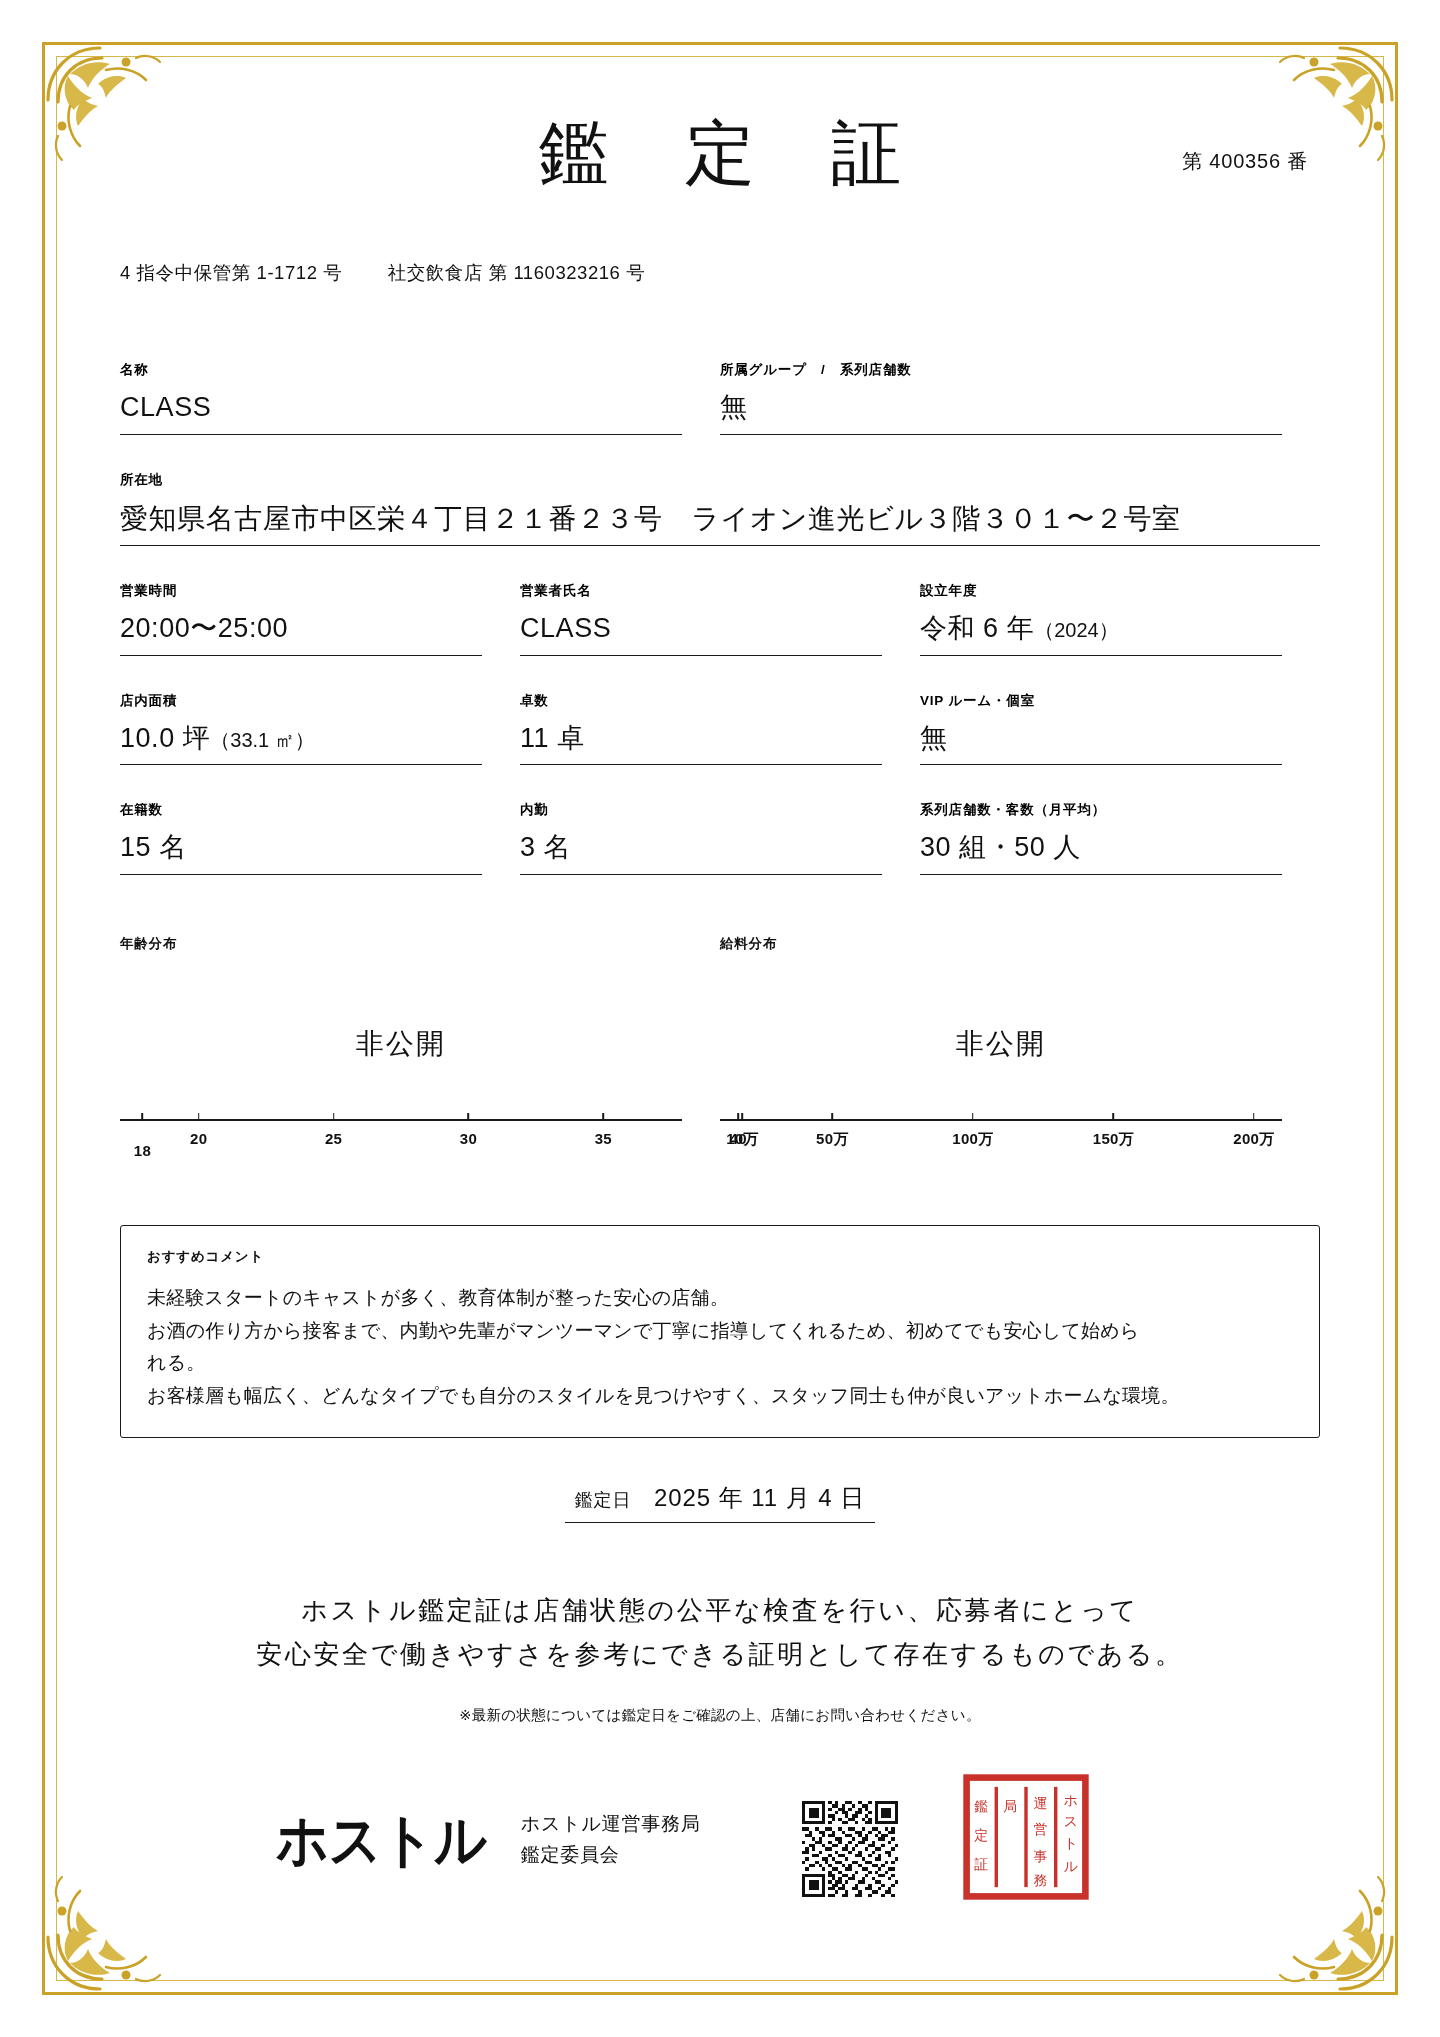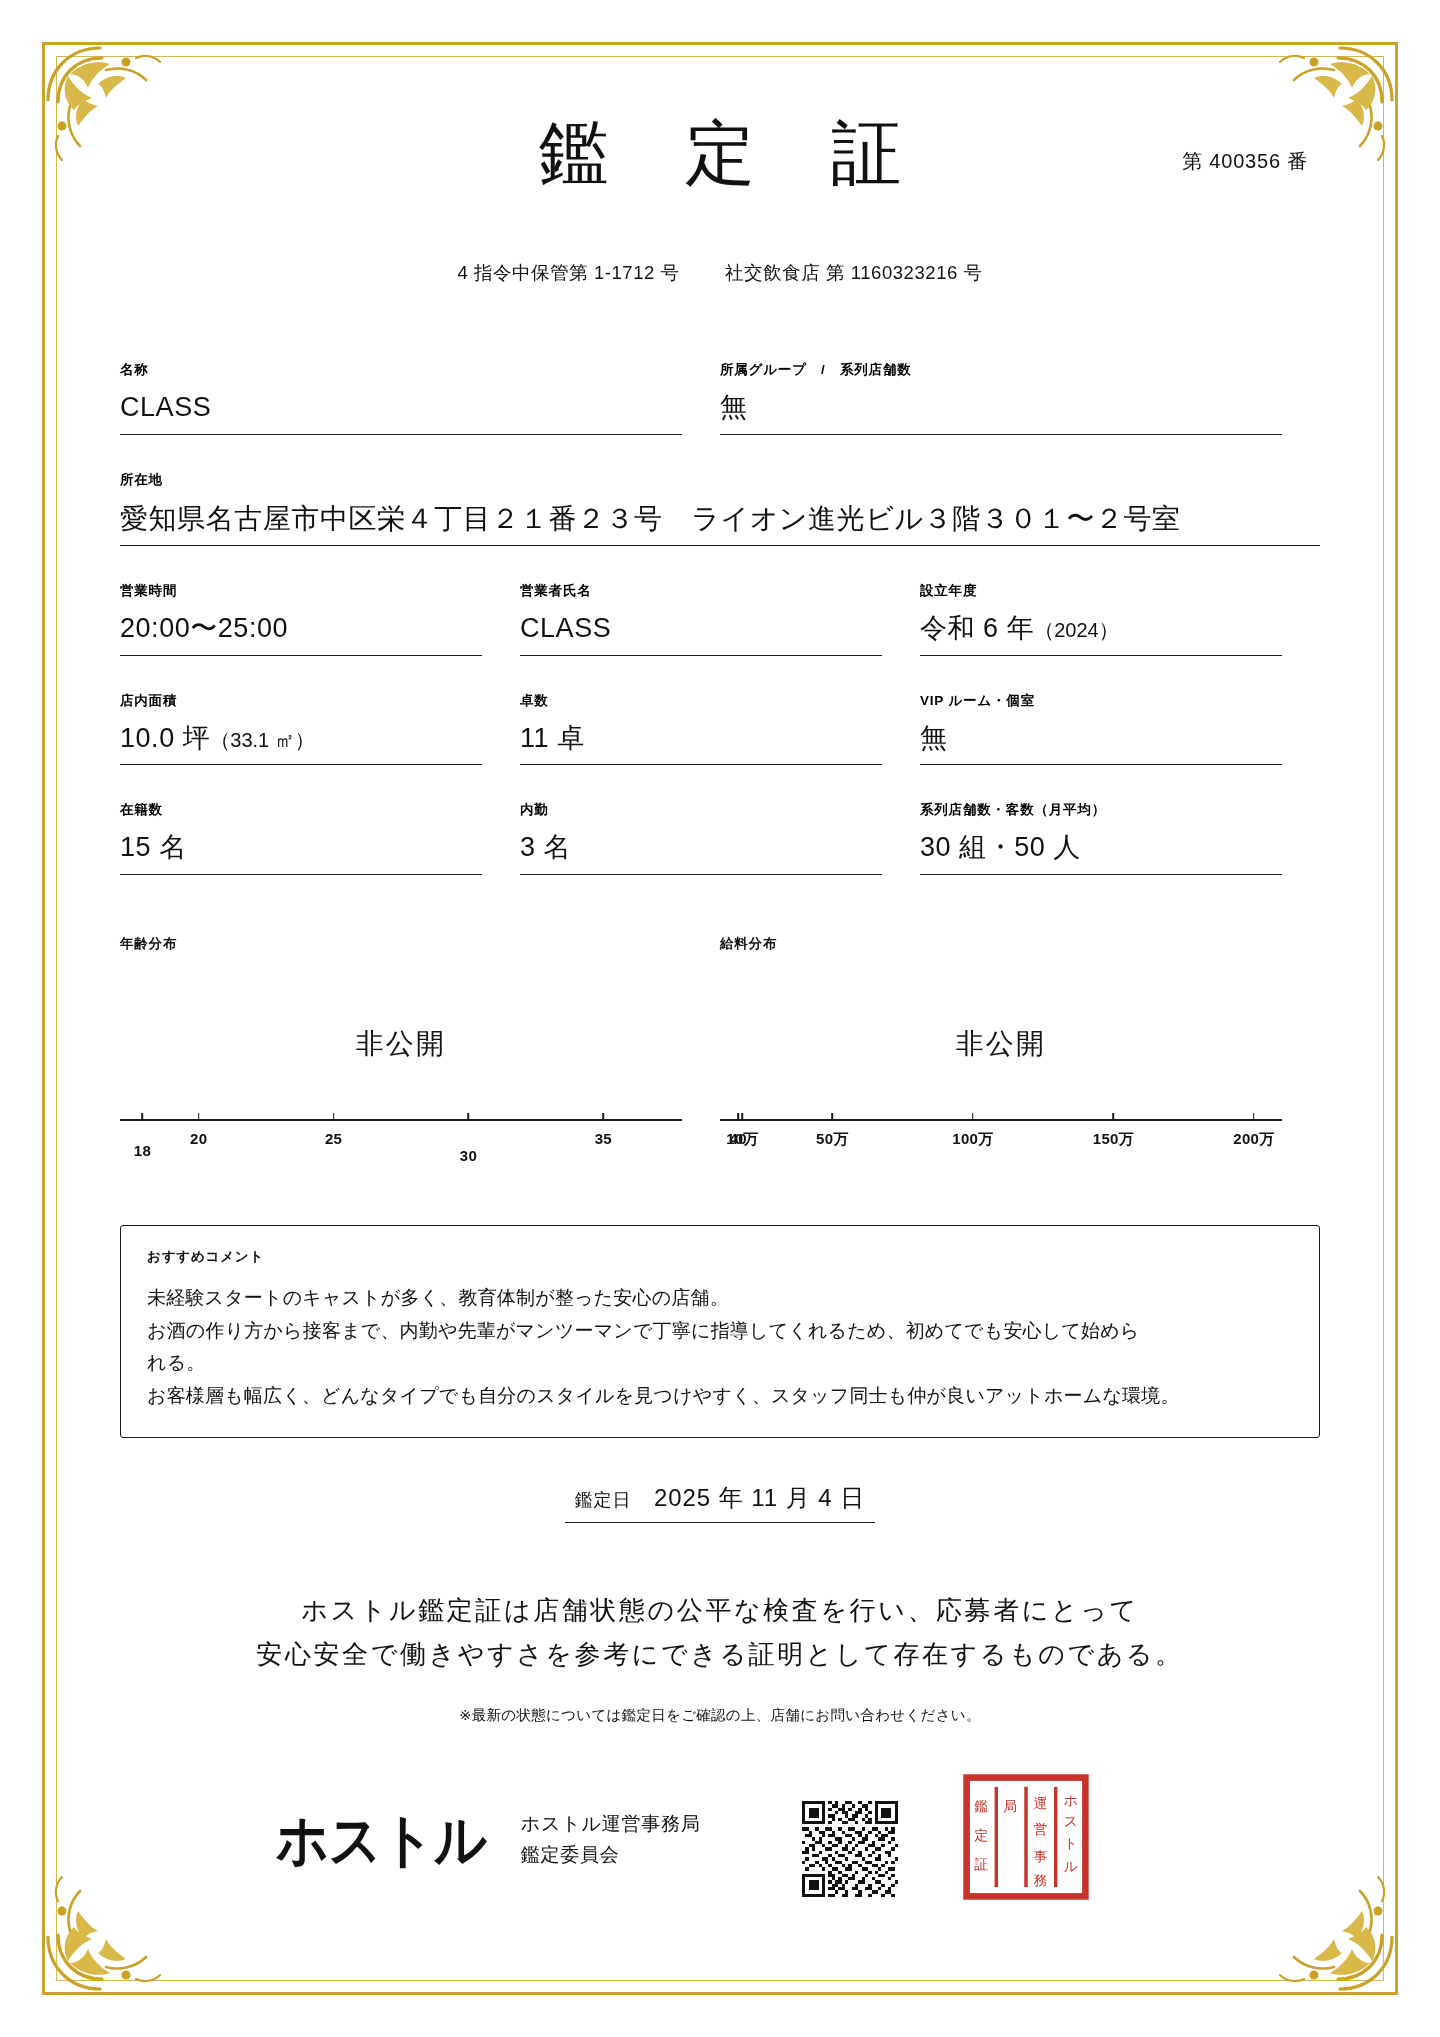--- a/index.html
+++ b/index.html
@@ -54,21 +54,21 @@
     padding-top: 14px;
   }
   .cert-number {
     position: absolute;
     right: 12px; top: 52px;
     font-size: 20px;
     letter-spacing: 0.04em;
     white-space: nowrap;
   }
   .license-line {
-    text-align: center;
+    text-align: left;
     font-size: 18.5px;
     letter-spacing: 0.03em;
     margin-top: 44px;
   }
   .license-line .gap { display: inline-block; width: 34px; }
 
   
   .rows { margin-top: 76px; }
   .row { display: flex; margin-bottom: 28px; }
   .row.gap-lg { margin-bottom: 36px; }
@@ -405,21 +405,21 @@
           <div class="tick" style="left: 14%;"></div>
           <div class="tick" style="left: 38%;"></div>
           <div class="tick" style="left: 62%;"></div>
           <div class="tick" style="left: 86%;"></div>
           <div class="tick" style="left: 110%;"></div>
         </div>
       <div class="chart-ticks">
           <div class="tick-label" style="left: 4%; margin-top: 12px;">18</div>
           <div class="tick-label" style="left: 14%;">20</div>
           <div class="tick-label" style="left: 38%;">25</div>
-          <div class="tick-label" style="left: 62%; margin-top: 17px;">30</div>
+          <div class="tick-label" style="left: 62%;">30</div>
           <div class="tick-label" style="left: 86%;">35</div>
           <div class="tick-label" style="left: 110%;">40</div>
         </div>
     </div>
     <div class="chart">
       <div class="chart-label">給料分布</div>
       <div class="chart-plot">
         <div class="chart-empty">非公開</div>
       </div>
       <div class="chart-axis">

